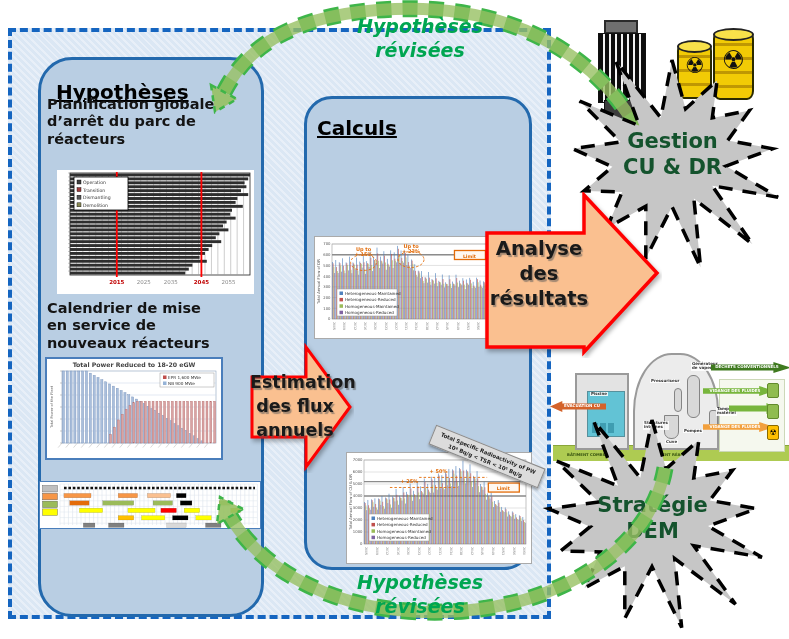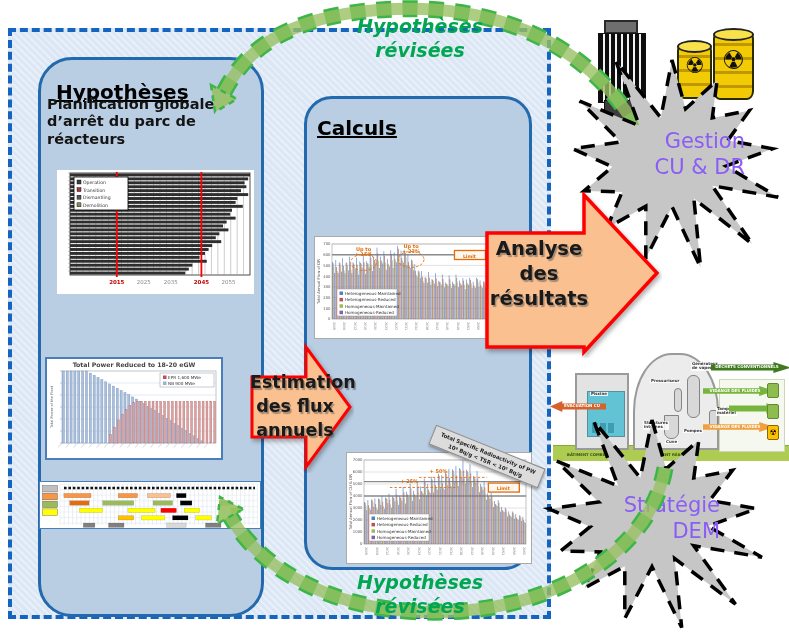--- a/index.html
+++ b/index.html
@@ -16,21 +16,21 @@
   #calc-box{left:304px;top:96px;width:228px;height:474px;border-radius:28px;}
   .box-title{font-size:20px;font-weight:bold;color:#000;text-decoration:underline;}
   .para{font-size:14.5px;font-weight:bold;color:#141414;line-height:1.2;}
   .chart{background:#fff;}
   
   .green-label{color:#00a651;font-weight:bold;font-style:italic;font-size:19px;line-height:24px;text-align:center;}
   
   .arrow-text{color:#1a1a1a;font-weight:bold;text-align:center;
     text-shadow:1.5px 1.5px 1px rgba(90,90,90,.55);}
   
-  .star-text{color:#8b5cf6;font-weight:normal;font-size:21px;line-height:26px;text-align:right;}
+  .star-text{color:#14532d;font-weight:bold;font-size:21px;line-height:26px;text-align:center;}
   svg.overlay{left:0;top:0;pointer-events:none;}
   
   #cask-body{left:598px;top:33px;width:46px;height:68px;
     background:repeating-linear-gradient(90deg,#0d0d0d 0 4px,#f2f2f2 4px 6px);
     border:1px solid #111;}
   #cask-cap{left:604px;top:20px;width:34px;height:14px;background:#6f6f6f;border:2px solid #2a2a2a;box-sizing:border-box;}
   #cask-base{left:604px;top:100px;width:34px;height:17px;background:#3c3c3c;border:1px solid #111;}
   
   .barrel{background:#f2cb05;border:2px solid #2b2b00;border-radius:7px/9px;box-sizing:border-box;
     background-image:repeating-linear-gradient(180deg,rgba(140,100,0,0) 0 11px,rgba(140,100,0,.5) 11px 14px);}
@@ -170,20 +170,23 @@
         <rect x="17" y="7" width="54" height="33" fill="#fff" stroke="#000" stroke-width="0.8"></rect>
         <rect x="20" y="10" width="4" height="4" fill="#3f3f3f" stroke="#000" stroke-width="0.4"></rect>
         <text x="26" y="14" font-size="4.6" fill="#333">Operation</text>
         <rect x="20" y="17.6" width="4" height="4" fill="#9e3b3b" stroke="#000" stroke-width="0.4"></rect>
         <text x="26" y="21.6" font-size="4.6" fill="#333">Transition</text>
         <rect x="20" y="25.2" width="4" height="4" fill="#565656" stroke="#000" stroke-width="0.4"></rect>
         <text x="26" y="29.2" font-size="4.6" fill="#333">Dismantling</text>
         <rect x="20" y="32.8" width="4" height="4" fill="#8a8a55" stroke="#000" stroke-width="0.4"></rect>
         <text x="26" y="36.8" font-size="4.6" fill="#333">Demolition</text>
       </svg></div>
+  <div class="abs para pre" style="left:47px;top:300px;width:205px;">Calendrier de mise
+en service de
+nouveaux réacteurs</div>
   <div class="abs chart" id="chart-power" style="left:45px;top:357px;width:174px;height:99px;border:2px solid #4a7ebb;"><svg width="174" height="99" viewBox="0 0 174 99">
         <text x="87" y="8" font-size="6.2" text-anchor="middle" fill="#444" font-weight="bold">Total Power Reduced to 18-20 eGW</text>
         <rect x="15" y="12" width="154" height="72" fill="#fff" stroke="#8aa0bb" stroke-width="0.6"></rect>
         <line x1="15" y1="24" x2="169" y2="24" stroke="#c5d3e4" stroke-width="0.5"></line>
         <line x1="15" y1="36" x2="169" y2="36" stroke="#c5d3e4" stroke-width="0.5"></line>
         <line x1="15" y1="48" x2="169" y2="48" stroke="#c5d3e4" stroke-width="0.5"></line>
         <line x1="15" y1="60" x2="169" y2="60" stroke="#c5d3e4" stroke-width="0.5"></line>
         <line x1="15" y1="72" x2="169" y2="72" stroke="#c5d3e4" stroke-width="0.5"></line>
         <rect x="15.3" y="12" width="2.1175" height="72" fill="#aabfdc" stroke="#7591bb" stroke-width="0.4"></rect>
         <rect x="19.150000000000002" y="12" width="2.1175" height="72" fill="#aabfdc" stroke="#7591bb" stroke-width="0.4"></rect>

